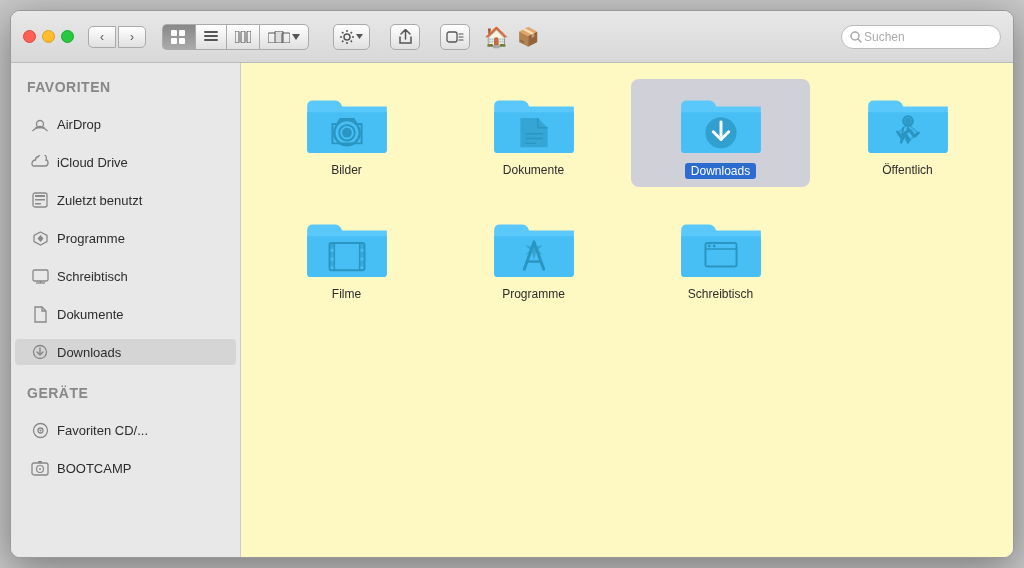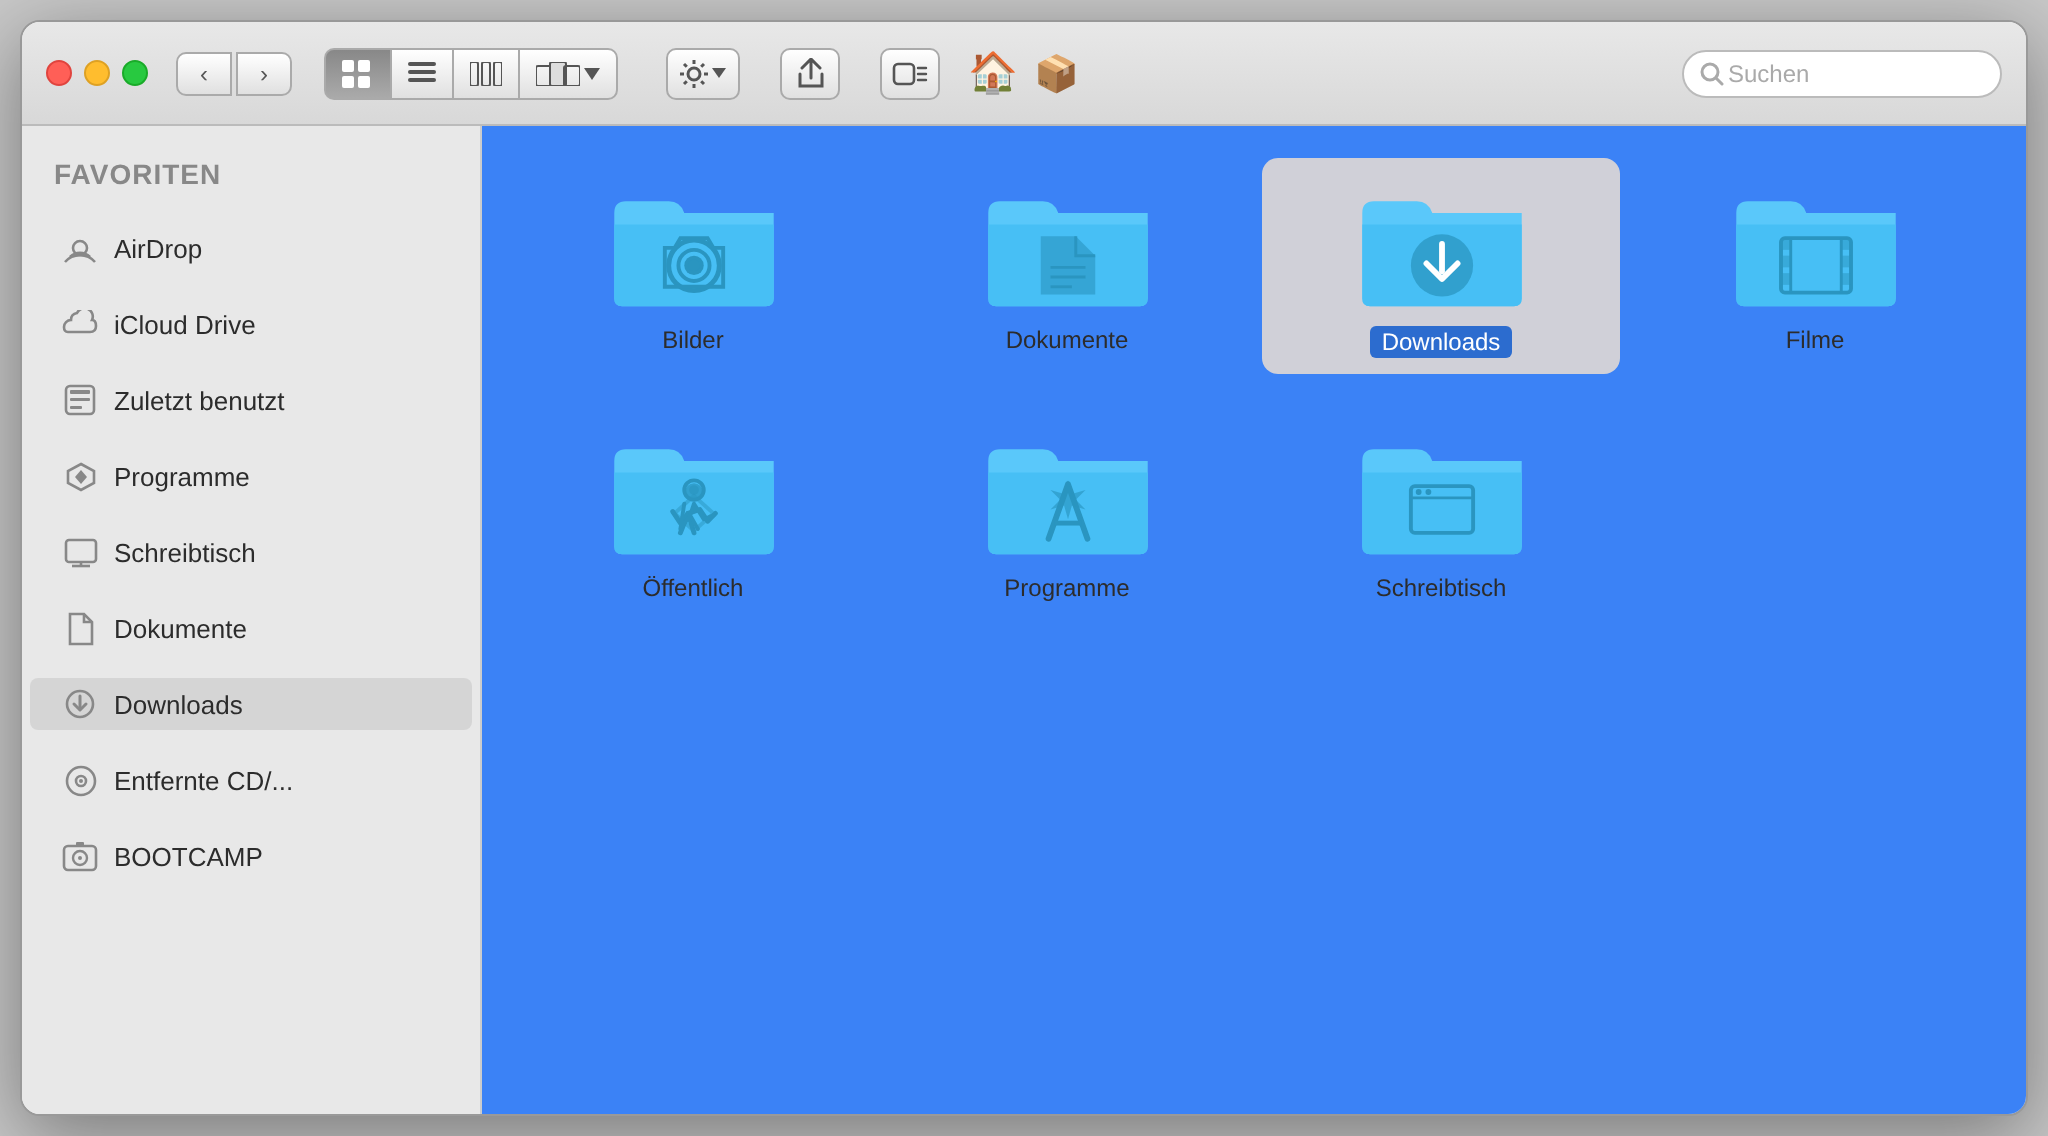--- a/index.html
+++ b/index.html
@@ -165,21 +165,21 @@
       justify-content: center;
       font-size: 16px;
       flex-shrink: 0;
       color: #666;
     }
     
     .file-browser {
       flex: 1;
       padding: 16px;
       overflow-y: auto;
-      background: #3b82f6;
+      background: #fef9c3;
     }
     .icon-grid {
       display: grid;
       grid-template-columns: repeat(4, 1fr);
       gap: 16px 8px;
     }
     .folder-item {
       display: flex;
       flex-direction: column;
       align-items: center;
@@ -387,31 +387,32 @@
         <div class="sidebar-icon">
           <svg width="16" height="17" viewBox="0 0 16 17">
             <circle cx="8" cy="8" r="6.5" fill="none" stroke="#888" stroke-width="1.3"></circle>
             <line x1="8" y1="4" x2="8" y2="10" stroke="#888" stroke-width="1.5" stroke-linecap="round"></line>
             <polyline points="5,8 8,11 11,8" fill="none" stroke="#888" stroke-width="1.5" stroke-linecap="round" stroke-linejoin="round"></polyline>
           </svg>
         </div>
         <span>Downloads</span>
       </div>
 
+      <div class="sidebar-section-label">Geräte</div>
 
 
       <div class="sidebar-item">
         <div class="sidebar-icon">
           <svg width="17" height="17" viewBox="0 0 17 17">
             <circle cx="8.5" cy="8.5" r="7" fill="none" stroke="#888" stroke-width="1.3"></circle>
             <circle cx="8.5" cy="8.5" r="2.5" fill="none" stroke="#888" stroke-width="1.3"></circle>
             <circle cx="8.5" cy="8.5" r="1" fill="#888"></circle>
           </svg>
         </div>
-        <span>Entfernte CD/...</span>
+        <span>Favoriten CD/...</span>
       </div>
 
       <div class="sidebar-item">
         <div class="sidebar-icon">
           <svg width="18" height="16" viewBox="0 0 18 16">
             <rect x="1" y="3" width="16" height="12" rx="2" fill="none" stroke="#888" stroke-width="1.3"></rect>
             <circle cx="9" cy="9" r="3.5" fill="none" stroke="#888" stroke-width="1.2"></circle>
             <circle cx="9" cy="9" r="1" fill="#888"></circle>
             <rect x="7" y="1" width="4" height="2" rx="0.5" fill="#888"></rect>
           </svg>
@@ -455,20 +456,39 @@
         <div class="folder-item selected">
           <svg class="folder-svg" viewBox="0 0 90 72">
             <path d="M4 20 Q4 14 10 14 L32 14 Q38 14 40 20 L86 20 Q86 20 86 26 L86 64 Q86 68 82 68 L8 68 Q4 68 4 64 Z" fill="#5ac8fa"></path>
             <path d="M4 26 L86 26 L86 64 Q86 68 82 68 L8 68 Q4 68 4 64 Z" fill="#47bff5"></path>
 
             <circle cx="45" cy="47" r="16" fill="#2a95c0" opacity="0.75"></circle>
             <line x1="45" y1="36" x2="45" y2="50" stroke="white" stroke-width="3" stroke-linecap="round"></line>
             <polyline points="37,46 45,54 53,46" fill="none" stroke="white" stroke-width="3" stroke-linecap="round" stroke-linejoin="round"></polyline>
           </svg>
           <span class="folder-label selected-label">Downloads</span>
+        </div>
+
+        <div class="folder-item">
+          <svg class="folder-svg" viewBox="0 0 90 72">
+            <path d="M4 20 Q4 14 10 14 L32 14 Q38 14 40 20 L86 20 Q86 20 86 26 L86 64 Q86 68 82 68 L8 68 Q4 68 4 64 Z" fill="#5ac8fa"></path>
+            <path d="M4 26 L86 26 L86 64 Q86 68 82 68 L8 68 Q4 68 4 64 Z" fill="#47bff5"></path>
+
+            <circle cx="45" cy="36" r="4.5" fill="#2a95c0" opacity="0.75"></circle>
+            <path d="M38 57 L42 47 L38 52 L34 46" fill="none" stroke="#2a95c0" stroke-width="2.5" stroke-linecap="round" stroke-linejoin="round"></path>
+            <path d="M42 47 L48 45 L52 51 L56 47" fill="none" stroke="#2a95c0" stroke-width="2.5" stroke-linecap="round" stroke-linejoin="round"></path>
+            <path d="M42 47 L45 57" fill="none" stroke="#2a95c0" stroke-width="2.5" stroke-linecap="round"></path>
+
+            <path d="M45 38 L55 47 L45 56 L35 47 Z" fill="none" stroke="#2a95c0" stroke-width="2" opacity="0.5"></path>
+
+            <circle cx="45" cy="35" r="5" fill="none" stroke="#2a95c0" stroke-width="2"></circle>
+            <circle cx="45" cy="35" r="2.5" fill="#2a95c0" opacity="0.6"></circle>
+            <path d="M40 42 L38 55 M45 42 L43 48 L38 55 M45 42 L50 50 L55 48 M43 48 L47 55" fill="none" stroke="#2a95c0" stroke-width="2" stroke-linecap="round" stroke-linejoin="round"></path>
+          </svg>
+          <span class="folder-label">Öffentlich</span>
         </div>
 
         <div class="folder-item">
           <svg class="folder-svg" viewBox="0 0 90 72">
             <path d="M4 20 Q4 14 10 14 L32 14 Q38 14 40 20 L86 20 Q86 20 86 26 L86 64 Q86 68 82 68 L8 68 Q4 68 4 64 Z" fill="#5ac8fa"></path>
             <path d="M4 26 L86 26 L86 64 Q86 68 82 68 L8 68 Q4 68 4 64 Z" fill="#47bff5"></path>
 
             <rect x="27" y="33" width="36" height="28" rx="2" fill="none" stroke="#2a95c0" stroke-width="2"></rect>
             <rect x="27" y="33" width="5" height="6" fill="#2a95c0" opacity="0.5"></rect>
             <rect x="27" y="42" width="5" height="6" fill="#2a95c0" opacity="0.5"></rect>
@@ -480,39 +500,20 @@
             <line x1="58" y1="33" x2="58" y2="61" stroke="#2a95c0" stroke-width="1.5"></line>
           </svg>
           <span class="folder-label">Filme</span>
         </div>
 
         <div class="folder-item">
           <svg class="folder-svg" viewBox="0 0 90 72">
             <path d="M4 20 Q4 14 10 14 L32 14 Q38 14 40 20 L86 20 Q86 20 86 26 L86 64 Q86 68 82 68 L8 68 Q4 68 4 64 Z" fill="#5ac8fa"></path>
             <path d="M4 26 L86 26 L86 64 Q86 68 82 68 L8 68 Q4 68 4 64 Z" fill="#47bff5"></path>
 
-            <circle cx="45" cy="36" r="4.5" fill="#2a95c0" opacity="0.75"></circle>
-            <path d="M38 57 L42 47 L38 52 L34 46" fill="none" stroke="#2a95c0" stroke-width="2.5" stroke-linecap="round" stroke-linejoin="round"></path>
-            <path d="M42 47 L48 45 L52 51 L56 47" fill="none" stroke="#2a95c0" stroke-width="2.5" stroke-linecap="round" stroke-linejoin="round"></path>
-            <path d="M42 47 L45 57" fill="none" stroke="#2a95c0" stroke-width="2.5" stroke-linecap="round"></path>
-
-            <path d="M45 38 L55 47 L45 56 L35 47 Z" fill="none" stroke="#2a95c0" stroke-width="2" opacity="0.5"></path>
-
-            <circle cx="45" cy="35" r="5" fill="none" stroke="#2a95c0" stroke-width="2"></circle>
-            <circle cx="45" cy="35" r="2.5" fill="#2a95c0" opacity="0.6"></circle>
-            <path d="M40 42 L38 55 M45 42 L43 48 L38 55 M45 42 L50 50 L55 48 M43 48 L47 55" fill="none" stroke="#2a95c0" stroke-width="2" stroke-linecap="round" stroke-linejoin="round"></path>
-          </svg>
-          <span class="folder-label">Öffentlich</span>
-        </div>
-
-        <div class="folder-item">
-          <svg class="folder-svg" viewBox="0 0 90 72">
-            <path d="M4 20 Q4 14 10 14 L32 14 Q38 14 40 20 L86 20 Q86 20 86 26 L86 64 Q86 68 82 68 L8 68 Q4 68 4 64 Z" fill="#5ac8fa"></path>
-            <path d="M4 26 L86 26 L86 64 Q86 68 82 68 L8 68 Q4 68 4 64 Z" fill="#47bff5"></path>
-
             <path d="M45 32 L35 60 M45 32 L55 60" fill="none" stroke="#2a95c0" stroke-width="3" stroke-linecap="round"></path>
             <line x1="38" y1="52" x2="52" y2="52" stroke="#2a95c0" stroke-width="2.5"></line>
 
             <path d="M45 30 L47 37 L54 35 L49 40 L54 45 L47 43 L45 50 L43 43 L36 45 L41 40 L36 35 L43 37 Z" fill="#2a95c0" opacity="0.65"></path>
           </svg>
           <span class="folder-label">Programme</span>
         </div>
 
         <div class="folder-item">
           <svg class="folder-svg" viewBox="0 0 90 72">

